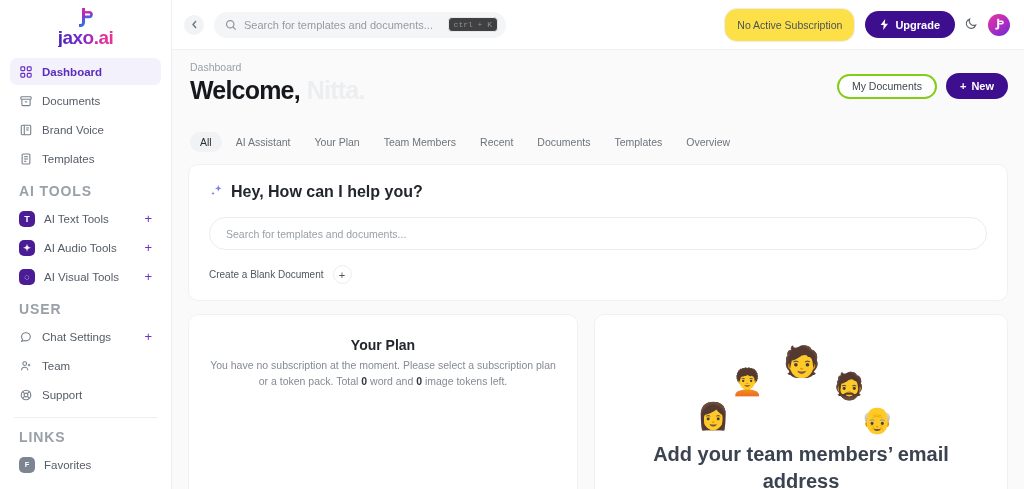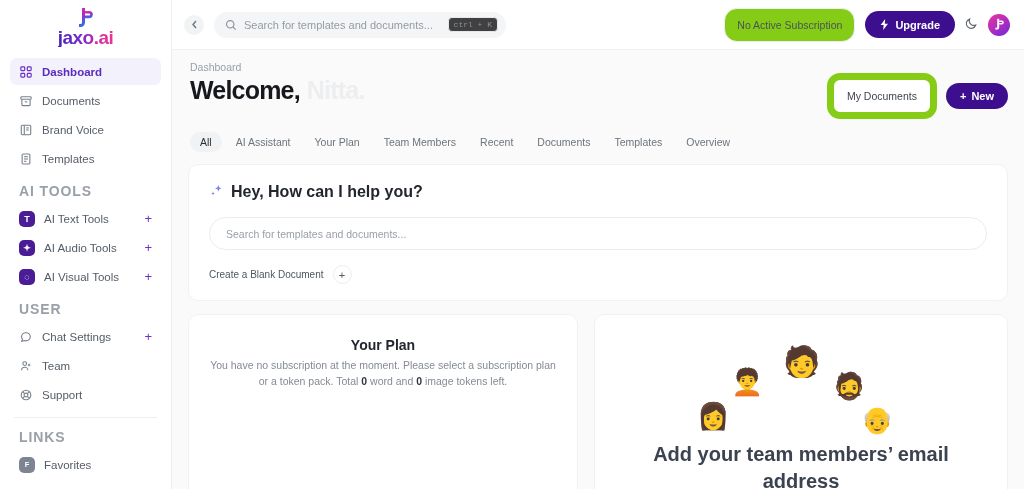--- a/index.html
+++ b/index.html
@@ -87,21 +87,21 @@
   .topsearch .ph { font-size: 11px; color: #959ba4; flex: 1; }
   .kbd {
     font-family: "Liberation Mono", monospace;
     font-size: 8px; color: #8a9099; background: #404040;
     border: 1px solid #e6e8eb; border-radius: 4px; padding: 2px 5px;
   }
   .top-right { margin-left: auto; display: flex; align-items: center; gap: 10px; }
   .sub-chip {
     height: 25px; border: 1px solid #eceef1; border-radius: 13px;
     display: flex; align-items: center; padding: 16px 12px;
-    font-size: 10.5px; color: #4c535c; background: #84cc16; cursor: pointer;
+    font-size: 10.5px; color: #4c535c; background: #fde047; cursor: pointer;
   }
   .upgrade-btn {
     height: 27px; border-radius: 14px; background: #3d0f8f; color: #fff;
     display: flex; align-items: center; gap: 6px; padding: 0 15px;
     font-size: 11px; font-weight: 600; cursor: pointer; border: none;
   }
   .moon { color: #5d646d; font-size: 13px; cursor: pointer; }
   .avatar {
     width: 22px; height: 22px; border-radius: 50%; cursor: pointer;
     background: linear-gradient(145deg, #e8359b 0%, #b32cc0 50%, #6a2bd4 100%);
@@ -112,22 +112,22 @@
   .content { flex: 1; overflow: hidden; padding: 0 0 0 0; }
   .page-head { padding: 11px 18px 0 18px; }
   .breadcrumb { font-size: 10.5px; color: #9aa0a8; }
   .welcome {
     font-size: 25px; font-weight: 800; letter-spacing: -0.8px;
     margin-top: 3px; color: #16181d; display: flex; align-items: baseline; gap: 7px;
   }
   .welcome .uname { color: #eceef0; font-weight: 800; }
   .head-actions { position: absolute; right: 16px; top: 73px; display: flex; align-items: center; gap: 9px; }
   .docs-btn {
-    height: 25px; border: 7px solid #84cc16; border-radius: 13px; background: #fff;
-    display: flex; align-items: center; padding: 16px 13px;
+    height: 25px; border: 2px solid #84cc16; border-radius: 13px; background: #fff;
+    display: flex; align-items: center; padding: 8px 13px;
     font-size: 10.5px; color: #3f464f; cursor: pointer;
   }
   .new-btn {
     height: 26px; border-radius: 13px; background: #3d0f8f; color: #fff;
     display: flex; align-items: center; gap: 5px; padding: 0 14px;
     font-size: 11px; font-weight: 600; cursor: pointer; border: none;
   }
   .tabs { display: flex; align-items: center; gap: 4px; margin-top: 27px; }
   .tab {
     font-size: 10.5px; color: #6d747d; padding: 4px 10px;

